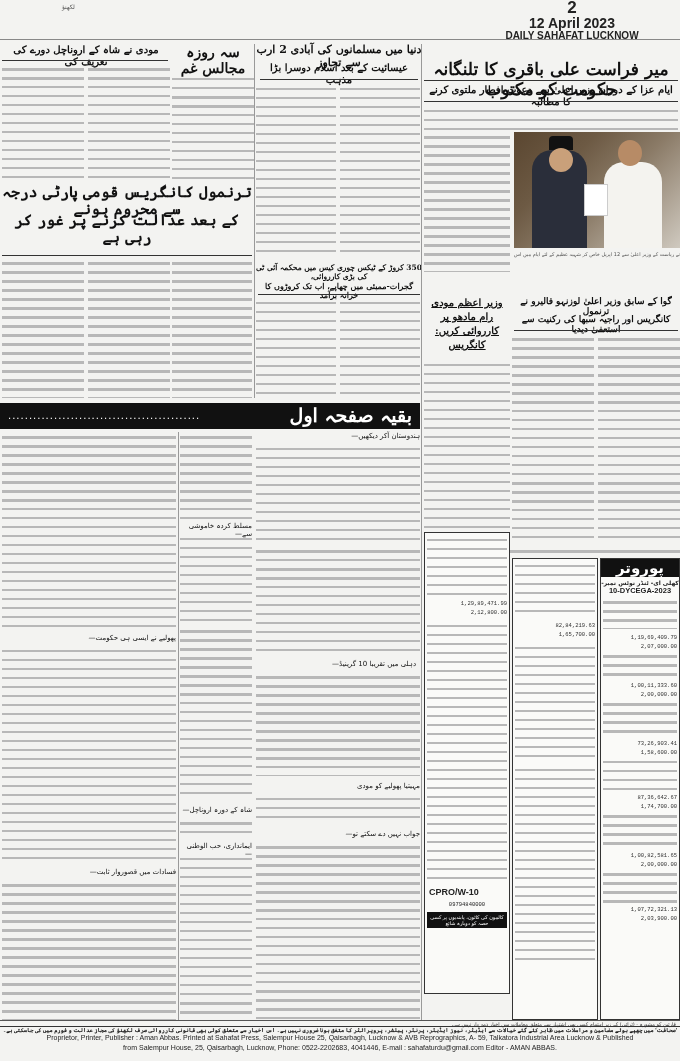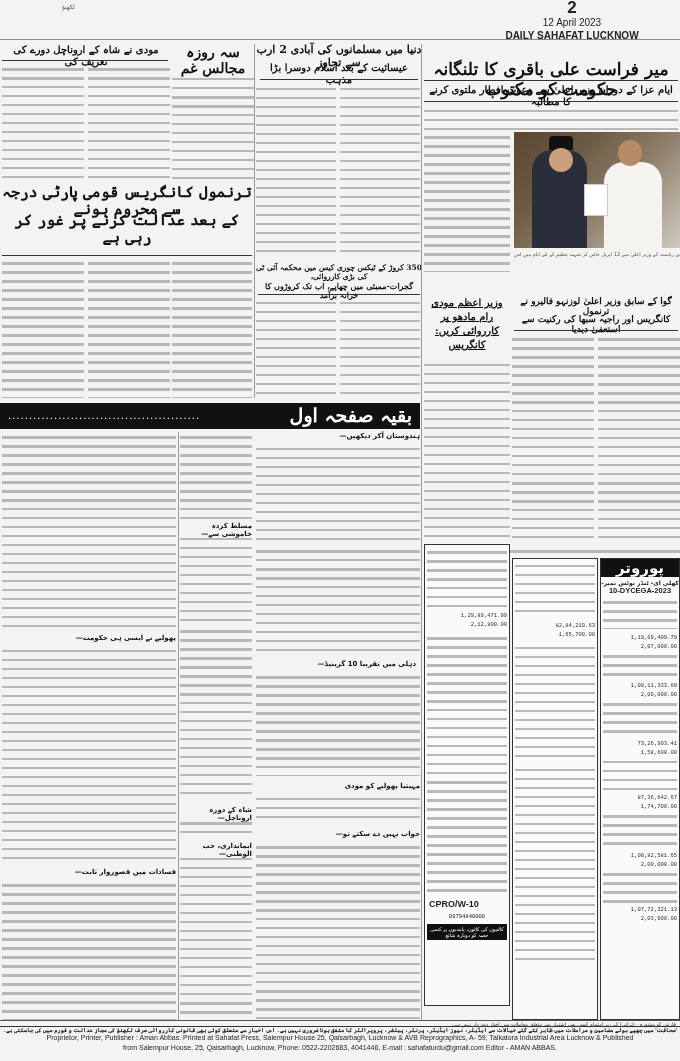--- a/index.html
+++ b/index.html
@@ -3,32 +3,32 @@
 <meta charset="utf-8">
 <style>
 *{box-sizing:border-box;margin:0;padding:0}
 body{width:680px;height:1061px;background:#f3f3f1;font-family:"DejaVu Sans",sans-serif;color:#222;overflow:hidden;position:relative}
 .abs{position:absolute}
 .masthead{left:0;top:0;width:680px;height:40px;border-bottom:1px solid #888}
 .logo{left:30px;top:4px;font-size:30px;font-family:"DejaVu Serif",serif;font-weight:bold;color:#222}
 .logo-sub{left:62px;top:3px;font-size:6px;color:#555}
 .pageinfo{right:8px;top:0;text-align:center;width:200px}
 .pnum{font-size:17px;font-weight:bold;font-family:"Liberation Sans",sans-serif;line-height:16px}
-.pdate{font-size:10px;font-weight:normal;font-family:"Liberation Sans",sans-serif;line-height:14px}
+.pdate{font-size:14px;font-weight:bold;font-family:"Liberation Sans",sans-serif;line-height:14px}
 .pname{font-size:10px;font-weight:bold;font-family:"Liberation Sans",sans-serif;line-height:11px}
 .hl{font-family:"DejaVu Serif",serif;font-weight:bold;direction:rtl;text-align:center;color:#111;line-height:1.15}
 .rule{border-bottom:1px solid #333}
 .txt{font-size:5.2px;line-height:9px;direction:rtl;text-align:justify;color:#555;overflow:hidden;font-family:"DejaVu Sans",sans-serif}
 .lines{background:repeating-linear-gradient(to bottom,transparent 0,transparent 4px,#b8b8b8 4px,#b8b8b8 6.5px,transparent 6.5px,transparent 9px)}
 .colrule{border-left:1px solid #999}
 .photo{background:linear-gradient(135deg,#5a4630 0%,#6d5a44 30%,#8a7a66 55%,#cfc9bf 100%)}
 .banner{left:0;top:403px;width:420px;height:26px;background:#111}
 .banner-text{right:8px;top:1px;color:#fff;font-size:19px;font-weight:bold;font-family:"DejaVu Serif",serif;direction:rtl}
 .banner-dots{left:8px;top:7px;color:#fff;font-size:10px;letter-spacing:1px}
-.sub{font-size:7px;font-weight:bold;direction:rtl;color:#111;font-family:"DejaVu Sans",sans-serif}
+.sub{font-size:7px;font-weight:normal;direction:rtl;color:#111;font-family:"DejaVu Sans",sans-serif}
 .ad{border:1px solid #333;background:#fafaf8}
 .rail-head{background:#111;color:#fff;font-weight:bold;font-size:15px;text-align:center;direction:rtl}
 .footer{left:0;top:1026px;width:680px;height:35px;border-top:1px solid #333;text-align:center;font-family:"Liberation Sans",sans-serif}
 .footer .ur{font-size:5.5px;font-weight:bold;direction:rtl;color:#222}
 .footer .en{font-size:7px;color:#222;line-height:10px}
 </style>
 </head>
 <body>
 
 <div class="abs masthead">
@@ -151,21 +151,21 @@
 </div>
 <div class="abs ad" style="left:512px;top:558px;width:86px;height:462px;">
   <div class="txt lines" style="height:56px;margin:2px"></div>
   <div style="font-size:5.5px;font-family:'Liberation Mono',monospace;text-align:right;padding:2px;line-height:9px;color:#333">
     <div>82,84,219.63</div>
       <div>1,65,700.00</div>
   </div>
   <div class="txt lines" style="height:120px;margin:2px"></div>
   <div class="txt lines" style="height:200px;margin:2px"></div>
 </div>
-<div class="abs ad" style="left:424px;top:544px;width:86px;height:462px;">
+<div class="abs ad" style="left:424px;top:532px;width:86px;height:462px;">
   <div class="txt lines" style="height:60px;margin:2px"></div>
   <div style="font-size:5.5px;font-family:'Liberation Mono',monospace;text-align:right;padding:2px;line-height:9px;color:#333">
     <div>1,29,89,471.99</div>
       <div>2,12,800.00</div>
   </div>
   <div class="txt lines" style="height:260px;margin:2px"></div>
   <div style="font-size:9px;font-weight:bold;font-family:'Liberation Sans',sans-serif;padding:4px">CPRO/W-10</div>
   <div style="font-size:5.5px;text-align:center;font-family:'Liberation Mono',monospace">09794840000</div>
   <div style="background:#111;color:#fff;font-size:5px;direction:rtl;text-align:center;margin:4px 2px;padding:2px">کالمون کی کاٹون، پابندیوں پر کسی حصہ کو دوبارہ شائع</div>
 </div>

